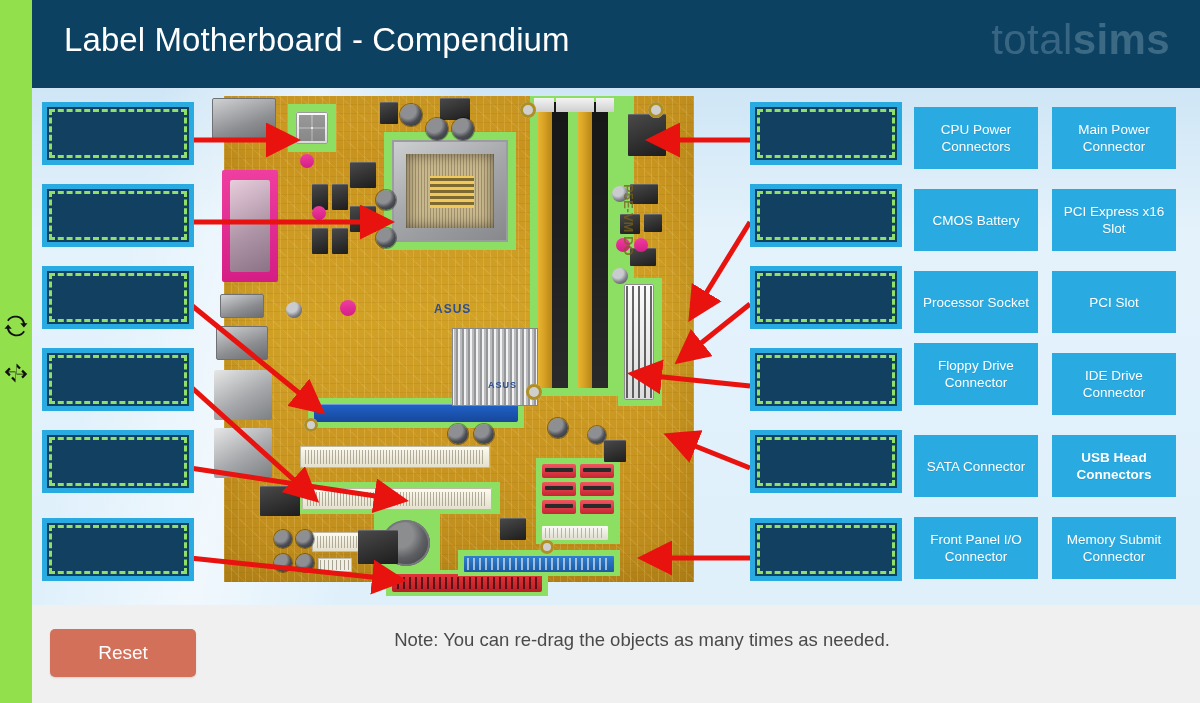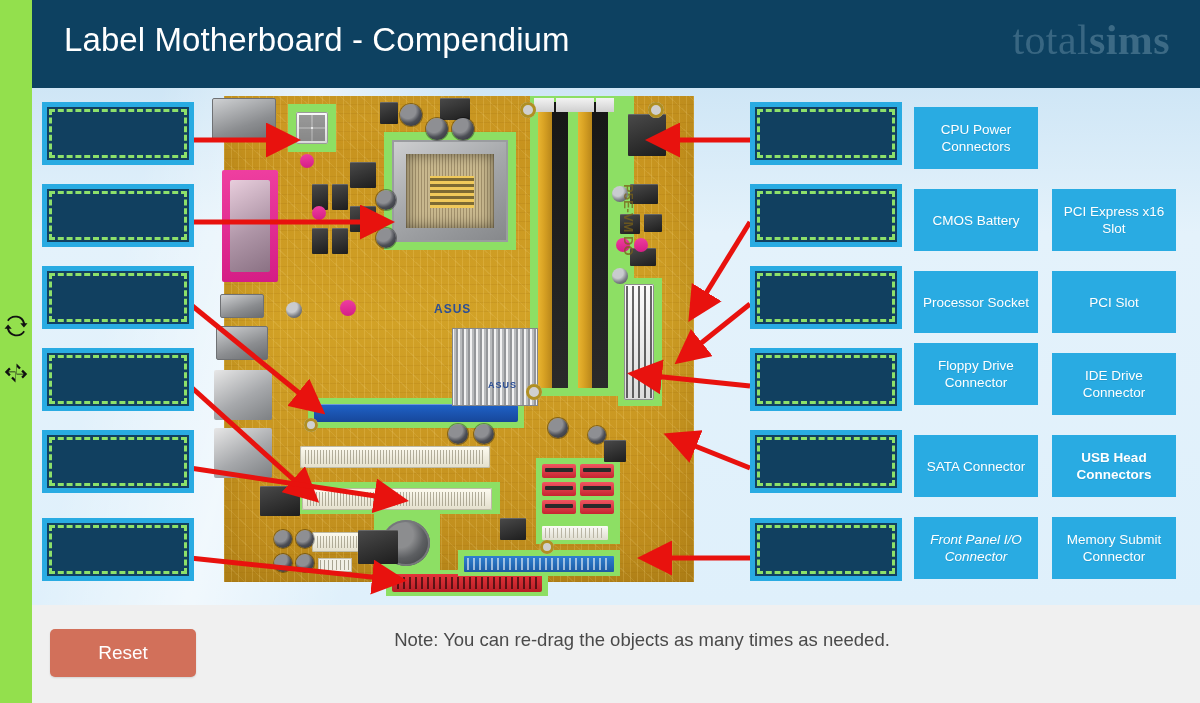--- a/index.html
+++ b/index.html
@@ -51,21 +51,20 @@
     letter-spacing: .1px;
     white-space: nowrap;
   }
   .logo {
     position: absolute;
     right: 30px; top: 16px;
     font-size: 42px;
     color: #3c6a85;
     letter-spacing: .4px;
     white-space: nowrap;
-    font-family: Liberation Serif, serif;
   }
   .logo .lo-light { font-weight: 300; opacity: .92; }
   .logo .lo-bold  { font-weight: 700; }
 
   
   .stage {
     position: absolute;
     left: 32px; top: 88px;
     width: 1168px; height: 517px;
     background: #ddf0fb;
@@ -448,22 +447,23 @@
       </div>
     <div class="dropzone" style="left:718px; top:430px;">
         <div class="dz-inner"></div>
       </div>
 
     <div class="chip-label" style="left:882px; top:19px;">CPU Power Connectors</div>
     <div class="chip-label" style="left:882px; top:101px;">CMOS Battery</div>
     <div class="chip-label" style="left:882px; top:183px;">Processor Socket</div>
     <div class="chip-label" style="left:882px; top:255px;">Floppy Drive Connector</div>
     <div class="chip-label" style="left:882px; top:347px;">SATA Connector</div>
-    <div class="chip-label" style="left:882px; top:429px;font-style:italic;">Front Panel I/O Connector</div>
-
+    <div class="chip-label" style="left:882px; top:429px;">Front Panel I/O Connector</div>
+
+    <div class="chip-label" style="left:1020px; top:19px;">Main Power Connector</div>
     <div class="chip-label" style="left:1020px; top:101px;">PCI Express x16 Slot</div>
     <div class="chip-label" style="left:1020px; top:183px;">PCI Slot</div>
     <div class="chip-label" style="left:1020px; top:265px;">IDE Drive Connector</div>
     <div class="chip-label" style="left:1020px; top:347px;font-weight:bold;">USB Head Connectors</div>
     <div class="chip-label" style="left:1020px; top:429px;">Memory Submit Connector</div>
 
   </div>
 
   <div class="footer">
     <button class="btn-reset">Reset</button>

